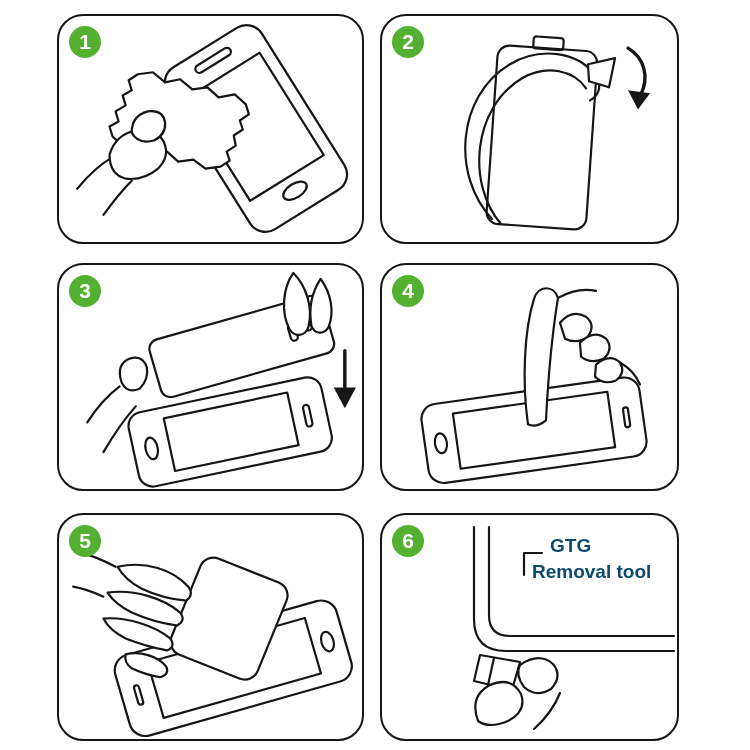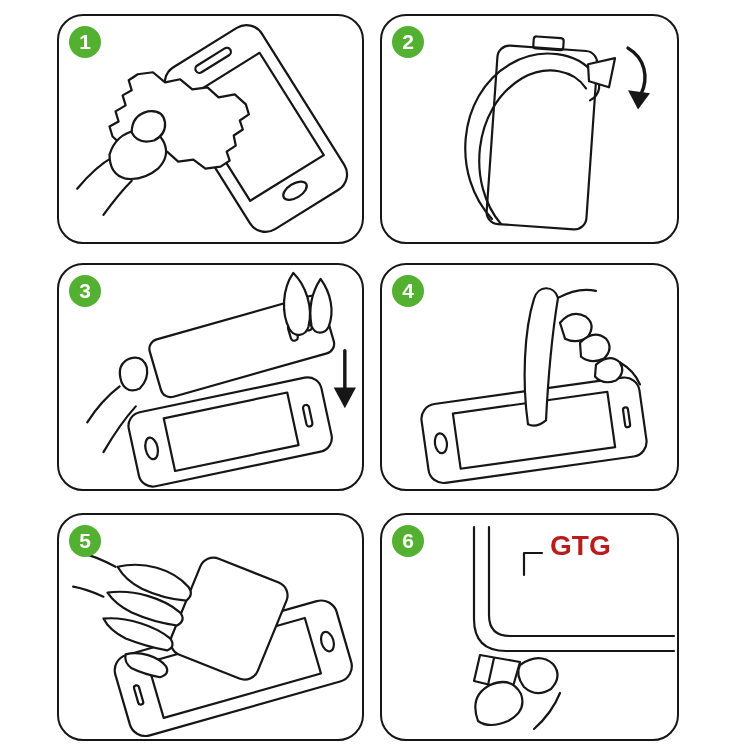--- a/index.html
+++ b/index.html
@@ -17,21 +17,21 @@
          background:#54b031;color:#ffffff;font-weight:bold;font-size:21px;
          display:flex;align-items:center;justify-content:center;z-index:3;}
   svg.art{position:absolute;left:0;top:0;width:100%;height:100%;z-index:1;}
   .art path,.art rect,.art ellipse,.art circle,.art line,.art polygon{
       fill:none;stroke:#161616;stroke-width:2.2;
       stroke-linecap:round;stroke-linejoin:round;}
   .art .fw{fill:#ffffff;}
   .art .fb{fill:#161616;stroke:none;}
   .art .thick{stroke-width:3.4;}
   .gtg-label{position:absolute;left:150px;top:18px;width:142px;z-index:2;
-             font-weight:bold;font-size:28px;line-height:26px;color:#b91c1c;}
+             font-weight:bold;font-size:19px;line-height:26px;color:#0c4a6e;}
   .gtg-label .l1{padding-left:18px;}
 </style>
 </head>
 <body>
 
 <div class="board">
 
   <section class="panel" id="p1">
     <div class="badge">1</div>
     <svg class="art" viewBox="0 0 300 225" preserveAspectRatio="none">
@@ -141,20 +141,21 @@
         <path d="M22,38 Q38,42 56,52"></path>
         <path d="M14,72 Q26,74 44,82"></path>
       </g>
     </svg>
   </section>
 
   <section class="panel" id="p6">
     <div class="badge">6</div>
     <div class="gtg-label">
       <div class="l1">GTG</div>
+      <div class="l2">Removal tool</div>
     </div>
     <svg class="art" viewBox="0 0 295 224" preserveAspectRatio="none">
       <g>
         <path d="M92,12 L92,104 Q92,136 124,136 L292,136"></path>
         <path d="M107,12 L107,100 Q107,121 128,121 L292,121"></path>
       </g>
       <g>
         <polygon class="fw" points="98,140 138,147 130,175 92,166"></polygon>
         <path d="M112,143 L106,170"></path>
       </g>

